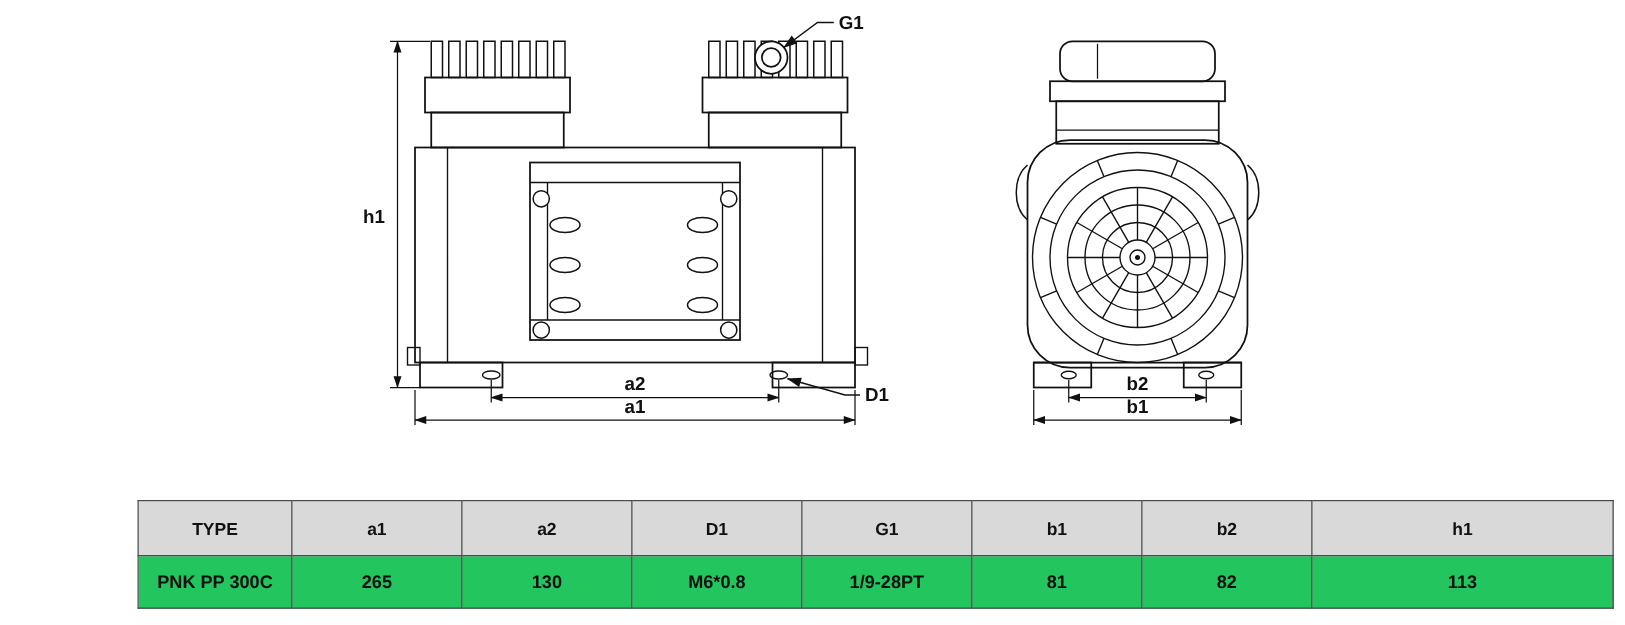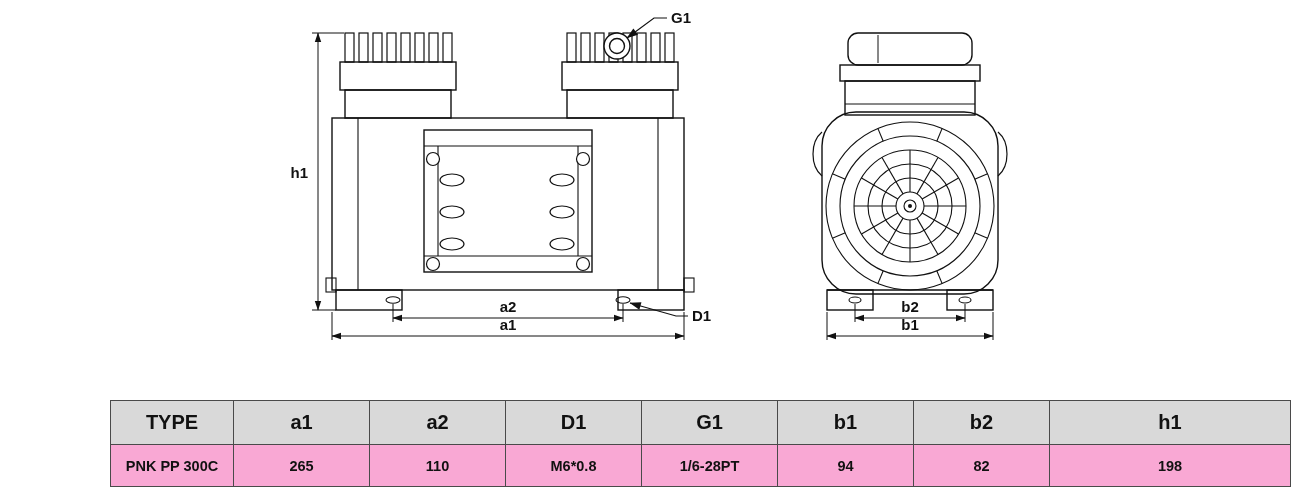--- a/index.html
+++ b/index.html
@@ -27,24 +27,24 @@
   .spec-table th, .spec-table td {
     border: 1px solid #4a4a4a;
     text-align: center;
     vertical-align: middle;
     color: #111111;
     font-weight: bold;
   }
   .spec-table th {
     background: #d9d9d9;
     height: 44px;
-    font-size: 20px;
+    font-size: 14px;
   }
   .spec-table td {
-    background: #f9a8d4;
+    background: #22c55e;
     height: 42px;
     font-size: 14.5px;
   }
 </style>
 </head>
 <body>
 
 <div class="drawing-area">
 <svg viewBox="0 0 1300 390" width="1300" height="390" xmlns="http://www.w3.org/2000/svg">
   <defs>
@@ -248,21 +248,21 @@
       <th>G1</th>
       <th>b1</th>
       <th>b2</th>
       <th>h1</th>
     </tr>
   </thead>
   <tbody>
     <tr>
       <td>PNK PP 300C</td>
       <td>265</td>
-      <td>110</td>
+      <td>130</td>
       <td>M6*0.8</td>
-      <td>1/6-28PT</td>
-      <td>94</td>
+      <td>1/9-28PT</td>
+      <td>81</td>
       <td>82</td>
-      <td>198</td>
+      <td>113</td>
     </tr>
   </tbody>
 </table>
 
 </body></html>

